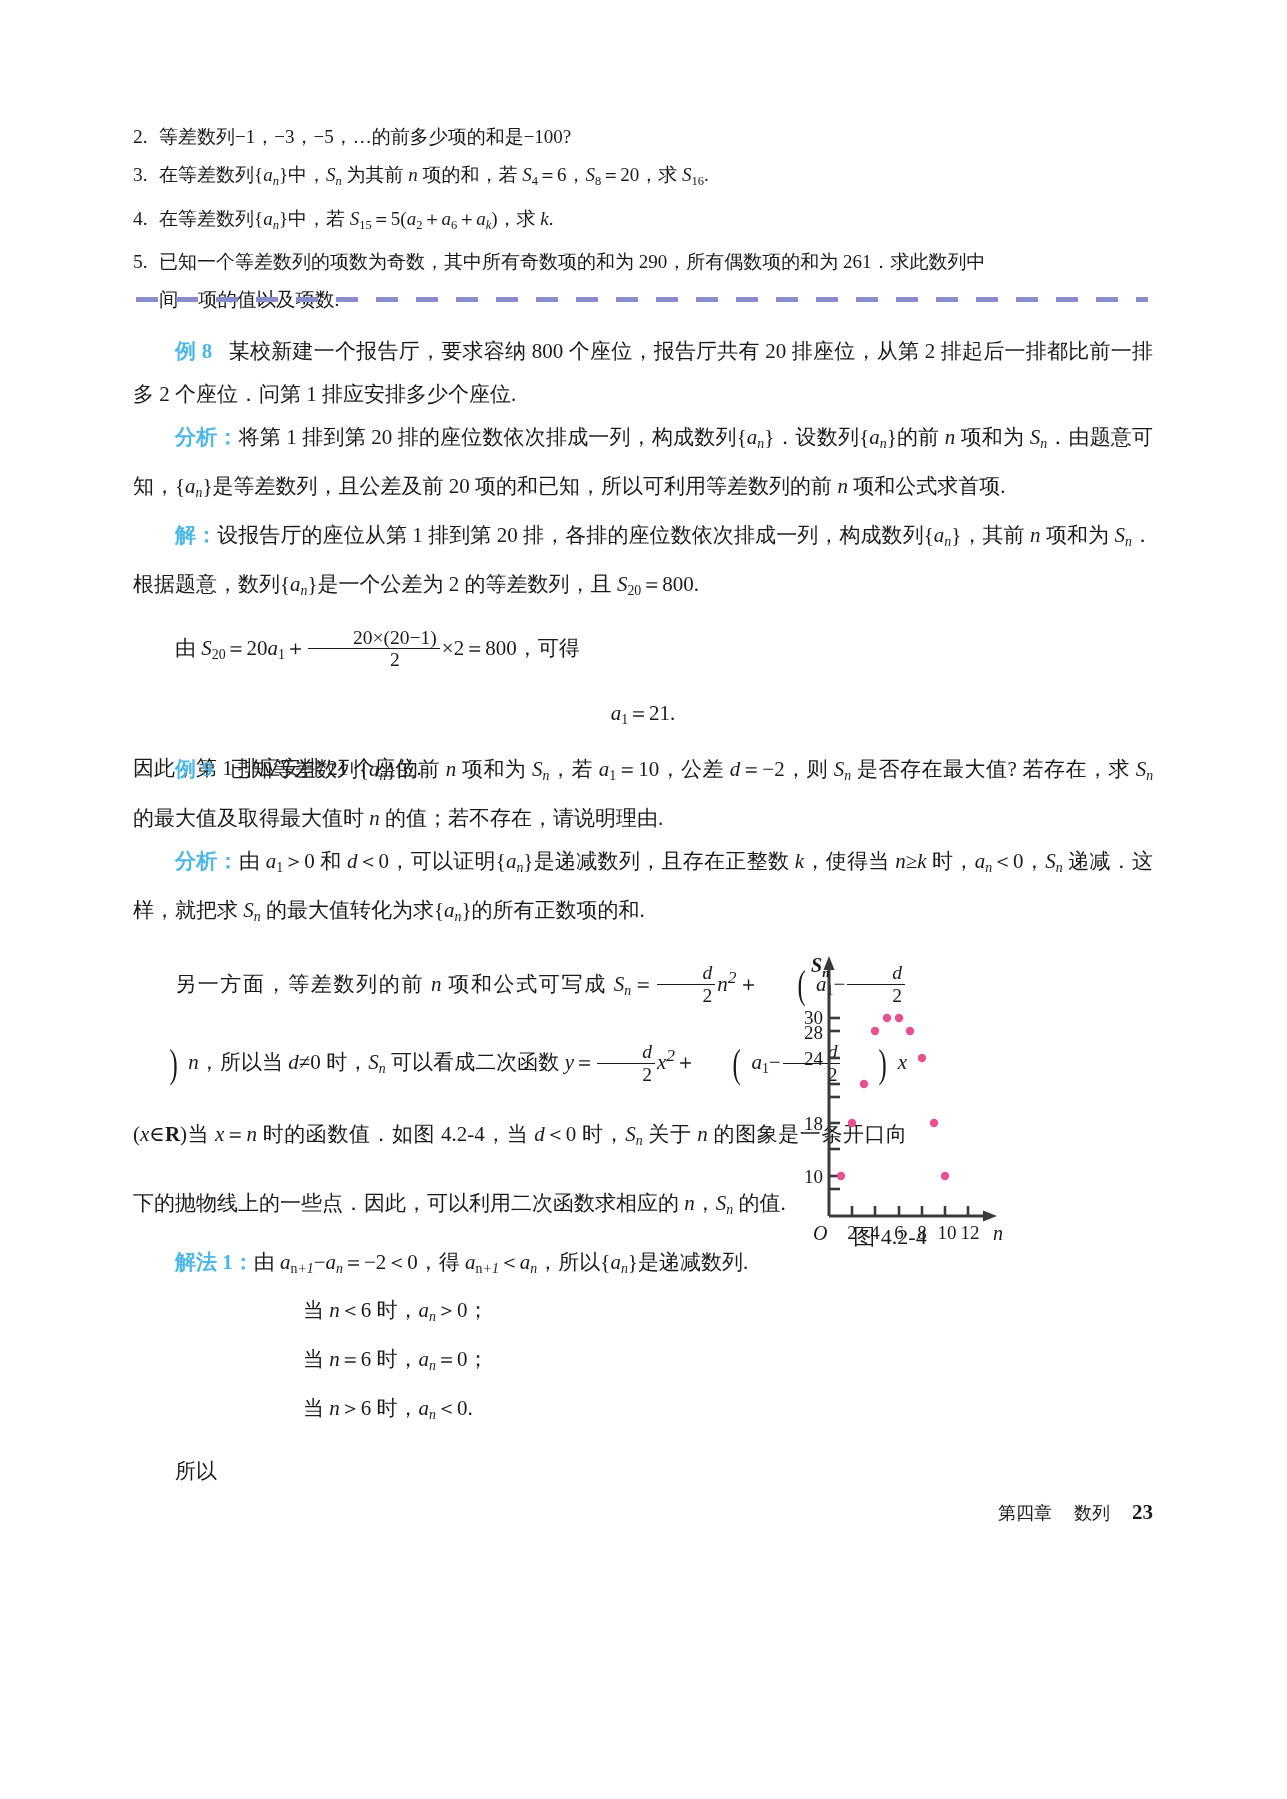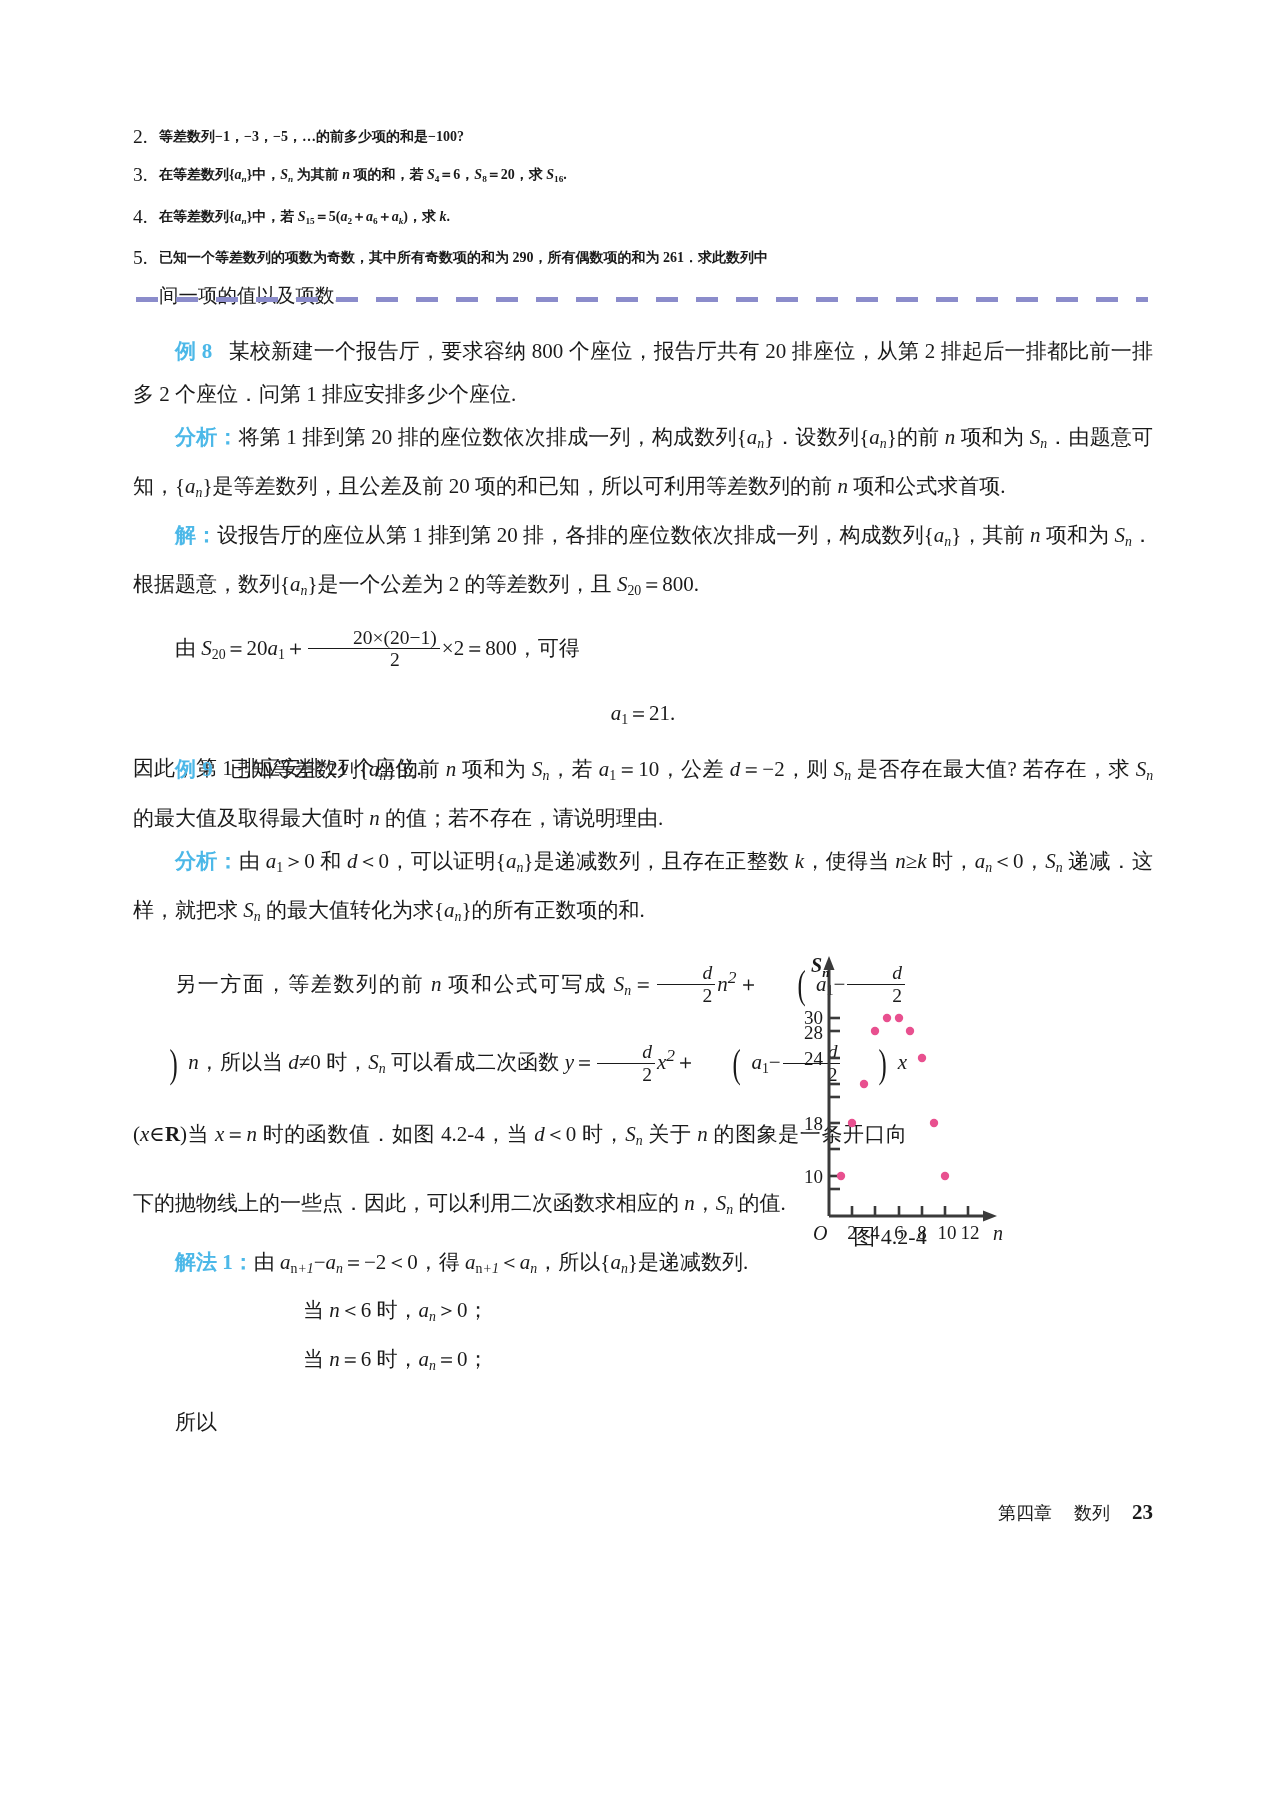--- a/index.html
+++ b/index.html
@@ -24,21 +24,21 @@
   .ital{font-style:italic;}
   .mathvar{font-style:italic;font-family:"Liberation Serif",serif;}
   sub{font-size:0.66em;vertical-align:-0.28em;font-style:italic;}
   .nsub{font-style:normal;}
   .bold{font-weight:bold;}
 
   
   #exercises{position:absolute;left:0;top:118px;width:1020px;}
   .ex-item{display:flex;align-items:flex-start;}
   .ex-num{width:26px;flex:0 0 26px;font-size:19.5px;line-height:38px;}
-  .ex-body{flex:1;font-size:14px;line-height:38px;font-weight:bold;}
+  .ex-body{flex:1;font-size:19px;line-height:38px;}
   .ex-cont{margin-left:26px;font-size:19.5px;line-height:38px;}
 
   
   #dashrule{
     position:absolute;left:3px;top:297px;width:1012px;height:5px;
     background-image:linear-gradient(to right,#8b8ccb 0px,#8b8ccb 22px,transparent 22px,transparent 40px);
     background-size:40px 5px;
     background-repeat:repeat-x;
   }
 
@@ -188,20 +188,23 @@
     <div class="body-text indent2" style="clear:none;">
       <span class="hl">解法 1：</span>由 <span class="mathvar">a<sub><span class="nsub">n</span>+1</sub></span>−<span class="mathvar">a<sub>n</sub></span>＝−2＜0，得 <span class="mathvar">a<sub><span class="nsub">n</span>+1</sub></span>＜<span class="mathvar">a<sub>n</sub></span>，所以{<span class="mathvar">a<sub>n</sub></span>}是递减数列.
     </div>
 
 
     <div class="body-text" style="text-indent:0;padding-left:170px;">
       当 <span class="mathvar">n</span>＜6 时，<span class="mathvar">a<sub>n</sub></span>＞0；
     </div>
     <div class="body-text" style="text-indent:0;padding-left:170px;">
       当 <span class="mathvar">n</span>＝6 时，<span class="mathvar">a<sub>n</sub></span>＝0；
+    </div>
+    <div class="body-text" style="text-indent:0;padding-left:170px;">
+      当 <span class="mathvar">n</span>＞6 时，<span class="mathvar">a<sub>n</sub></span>＜0.
     </div>
 
     <div class="body-text" style="text-indent:42px;margin-top:14px;">
       所以
     </div>
   </div>
 
   <div id="figure">
     <svg width="242" height="300" viewBox="0 0 242 300">
 

